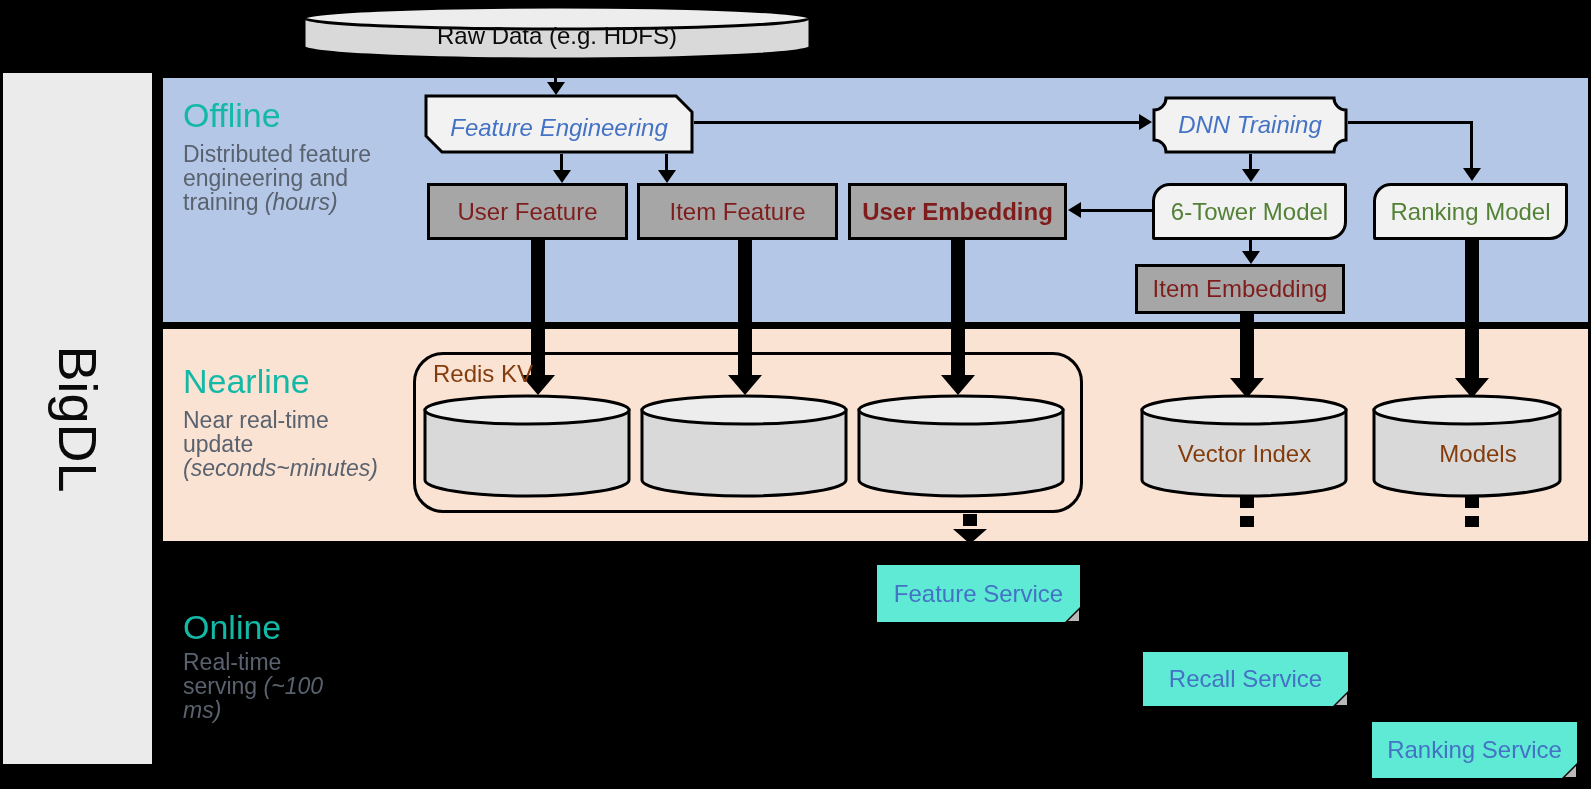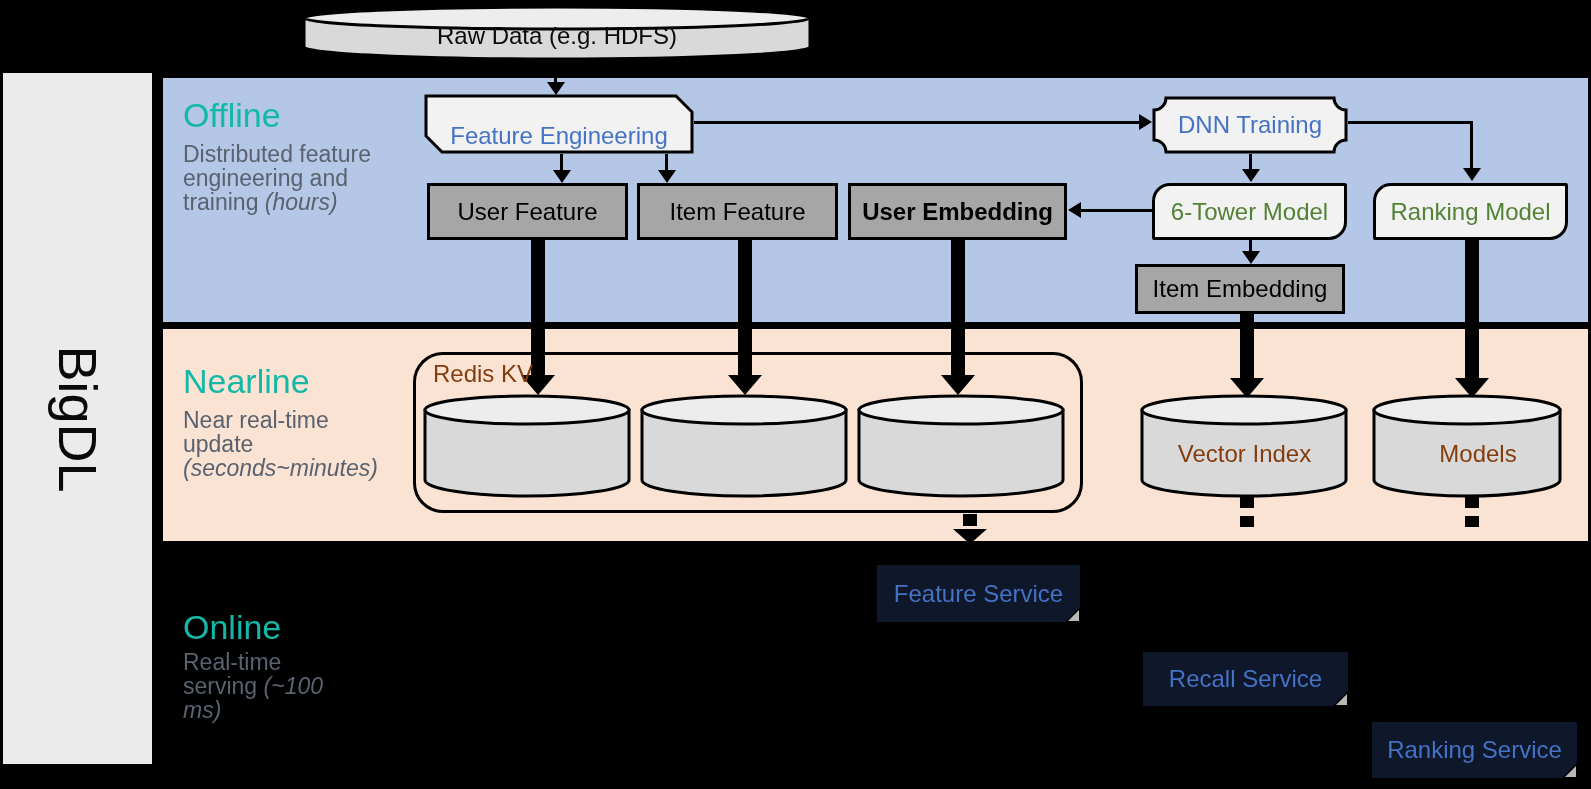--- a/index.html
+++ b/index.html
@@ -13,26 +13,26 @@
   
   .section{left:163px;width:1425px;}
   #sec-offline{top:78px;height:244px;background:#b4c7e7;}
   #sec-nearline{top:329px;height:212px;background:#fbe3d4;}
   .sec-title{font-size:34px;color:#14b8a6;}
   .sec-desc{font-size:23px;line-height:24px;color:#59626e;}
   .sec-desc i{font-style:italic;}
   
   .node{display:flex;align-items:center;justify-content:center;text-align:center;
         font-size:24px;box-sizing:border-box;}
-  .box-dark{background:#a6a6a6;border:3px solid #000;color:#000000;}
+  .box-dark{background:#a6a6a6;border:3px solid #000;color:#7f1d1d;}
   .box-round{background:#f2f2f2;border:3px solid #000;border-radius:18px 2px 18px 2px;}
   .t-blue{color:#4472c4;}
   .t-green{color:#538135;}
   .t-brown{color:#843c0c;}
-  .white-box{background:#0f172a;}
+  .white-box{background:#5eead4;}
   
   .hl{height:3px;background:#000;}
   .vl{width:3px;background:#000;}
   .ah-down{width:0;height:0;border-left:9px solid transparent;border-right:9px solid transparent;border-top:13px solid #000;}
   .ah-right{width:0;height:0;border-top:8px solid transparent;border-bottom:8px solid transparent;border-left:13px solid #000;}
   .ah-left{width:0;height:0;border-top:8px solid transparent;border-bottom:8px solid transparent;border-right:13px solid #000;}
   
   .tbar{width:14px;background:#000;}
   .thead{width:0;height:0;border-left:17px solid transparent;border-right:17px solid transparent;border-top:20px solid #000;}
   .dash{background:#000;}
@@ -73,28 +73,28 @@
       <path d="M2 14 L2 43 A253 12 0 0 0 508 43 L508 14 Z" fill="#d9d9d9" stroke="#000" stroke-width="3"></path>
       <ellipse cx="255" cy="14" rx="253" ry="11" fill="#ededed" stroke="#000" stroke-width="3"></ellipse>
     </svg>
     <div class="abs node" style="left:0;top:10px;width:510px;height:44px;color:#0a0a0a;">Raw Data (e.g. HDFS)</div>
   </div>
 
   <div class="abs" style="left:424px;top:94px;width:270px;height:60px;">
     <svg width="270" height="60" viewBox="0 0 270 60">
       <path d="M2 2 H252 L268 18 V58 H18 L2 42 Z" fill="#f2f2f2" stroke="#000" stroke-width="3"></path>
     </svg>
-    <div class="abs node t-blue" style="left:0;top:12px;width:270px;height:60px;">Feature Engineering</div>
+    <div class="abs node t-blue" style="left:0;top:4px;width:270px;height:60px;font-style:italic;">Feature Engineering</div>
   </div>
 
   <div class="abs node box-dark" style="left:427px;top:183px;width:201px;height:57px;">User Feature</div>
   <div class="abs node box-dark" style="left:637px;top:183px;width:201px;height:57px;">Item Feature</div>
   <div class="abs node box-dark" style="left:848px;top:183px;width:219px;height:57px;font-weight:bold;">User Embedding</div>
 
-  <div class="abs" style="left:1152px;top:96px;width:186px;height:58px;">
+  <div class="abs" style="left:1152px;top:96px;width:186px;height:58px;font-style:italic;">
     <svg width="196" height="58" viewBox="0 0 196 58">
       <path d="M 14 2 L 182 2 A 12 12 0 0 0 194 14 L 194 44 A 12 12 0 0 0 182 56 L 14 56 A 12 12 0 0 0 2 44 L 2 14 A 12 12 0 0 0 14 2 Z" fill="#f2f2f2" stroke="#000" stroke-width="3"></path>
     </svg>
     <div class="abs node t-blue" style="left:0;top:0;width:196px;height:58px;">DNN Training</div>
   </div>
 
   <div class="abs node box-round t-green" style="left:1152px;top:183px;width:195px;height:57px;">6-Tower Model</div>
   <div class="abs node box-round t-green" style="left:1373px;top:183px;width:195px;height:57px;">Ranking Model</div>
   <div class="abs node box-dark" style="left:1135px;top:264px;width:210px;height:50px;">Item Embedding</div>
 

